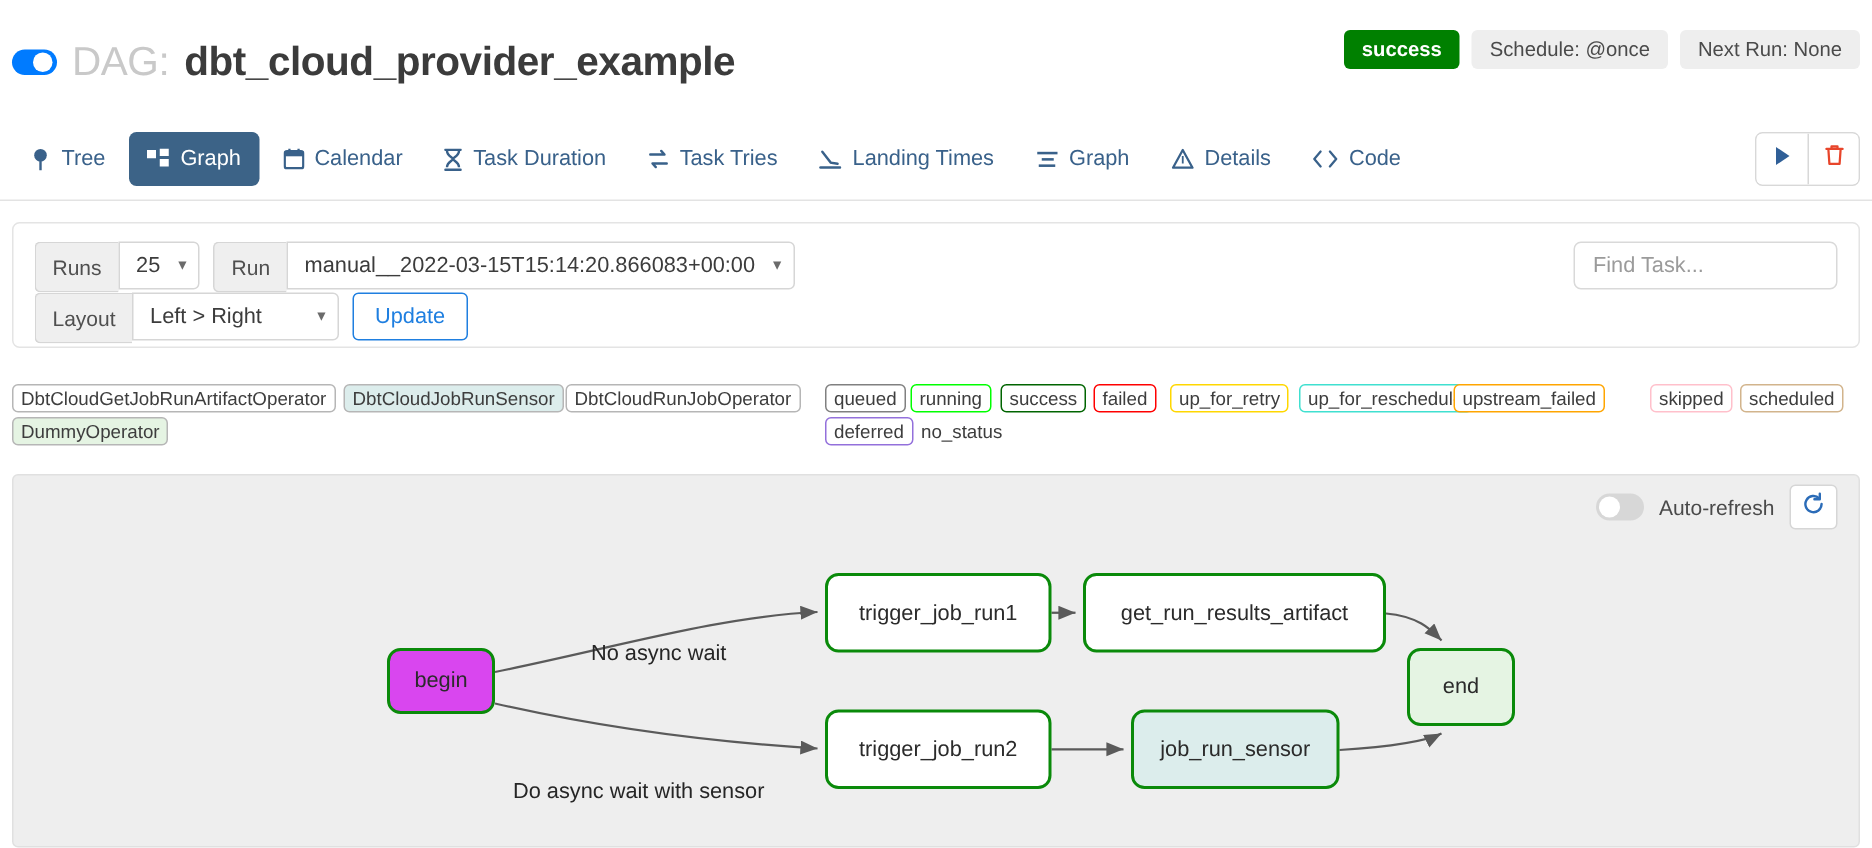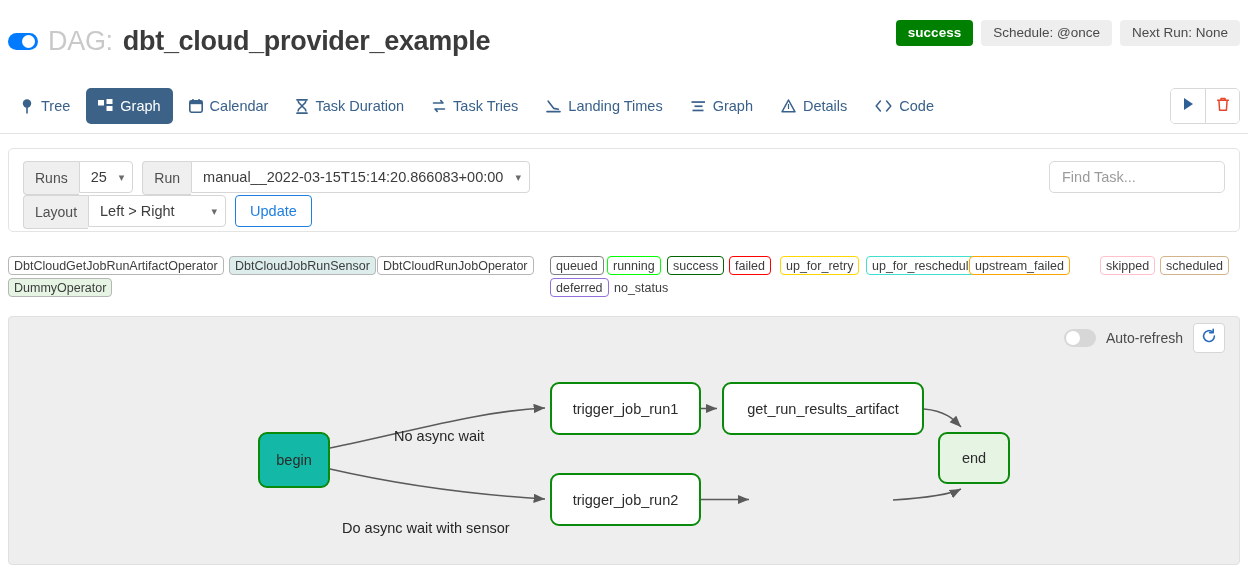--- a/index.html
+++ b/index.html
@@ -352,21 +352,22 @@
       </marker>
     </defs>
     <path d="M321,131 C400,115 470,94 536,91" fill="none" stroke="#5a5a5a" stroke-width="1.5" marker-end="url(#arr)"></path>
     <path d="M321,152 C400,170 470,178 536,182" fill="none" stroke="#5a5a5a" stroke-width="1.5" marker-end="url(#arr)"></path>
     <path d="M692,91.5 L708,91.5" fill="none" stroke="#5a5a5a" stroke-width="1.5" marker-end="url(#arr)"></path>
     <path d="M692,182.5 L740,182.5" fill="none" stroke="#5a5a5a" stroke-width="1.5" marker-end="url(#arr)"></path>
     <path d="M915,92 C938,94 946,104 952,110" fill="none" stroke="#5a5a5a" stroke-width="1.5" marker-end="url(#arr)"></path>
     <path d="M884,183 C915,181 940,178 952,172" fill="none" stroke="#5a5a5a" stroke-width="1.5" marker-end="url(#arr)"></path>
   </svg>
 
-  <div class="node" id="n0" style="left: 249px; top: 115px; width: 72px; height: 56px; background: #14b8a6; border-color: rgb(10, 138, 10);">begin</div>
+  <div class="node" id="n0" style="left: 249px; top: 115px; width: 72px; height: 44px; background: #d946ef; border-color: rgb(10, 138, 10);">begin</div>
   <div class="node" id="n1" style="left: 541px; top: 65px; width: 151px; height: 53px; background: rgb(255, 255, 255); border-color: rgb(10, 138, 10);">trigger_job_run1</div>
   <div class="node" id="n2" style="left: 713px; top: 65px; width: 202px; height: 53px; background: rgb(255, 255, 255); border-color: rgb(10, 138, 10);">get_run_results_artifact</div>
   <div class="node" id="n3" style="left: 541px; top: 156px; width: 151px; height: 53px; background: rgb(255, 255, 255); border-color: rgb(10, 138, 10);">trigger_job_run2</div>
+  <div class="node" id="n4" style="left: 745px; top: 156px; width: 139px; height: 53px; background: rgb(220, 237, 236); border-color: rgb(10, 138, 10);">job_run_sensor</div>
   <div class="node" id="n5" style="left: 929px; top: 115px; width: 72px; height: 52px; background: rgb(229, 244, 227); border-color: rgb(10, 138, 10);">end</div>
 
   <div class="edge-label" id="el0" style="left: 385px; top: 111px;">No async wait</div>
   <div class="edge-label" id="el1" style="left: 314px; top: 203px; margin-left: 19px;">Do async wait with sensor</div>
 </div>
 
 </body></html>

